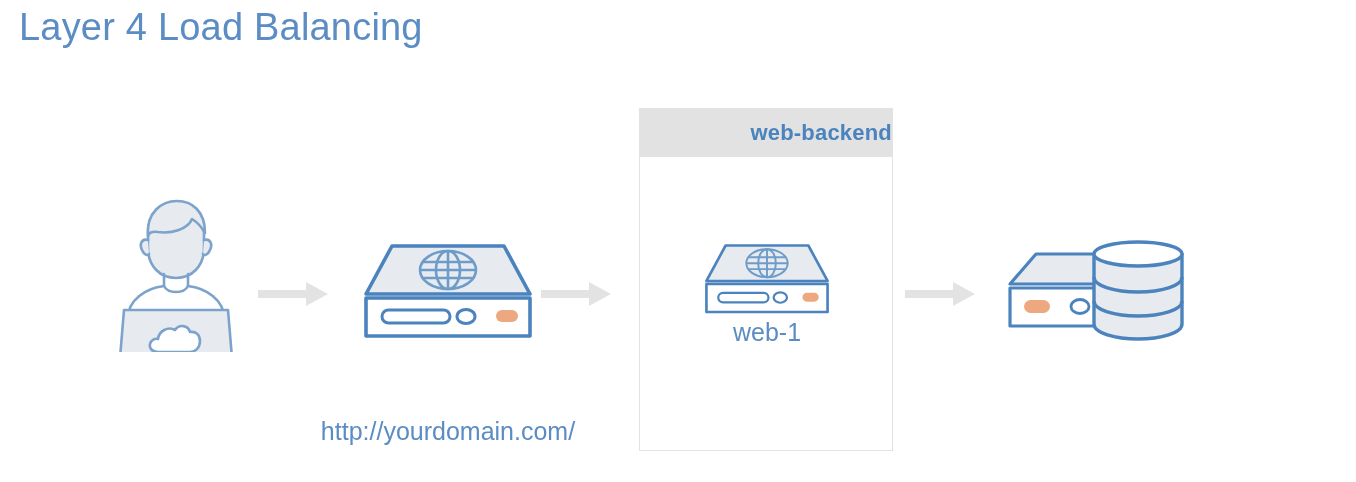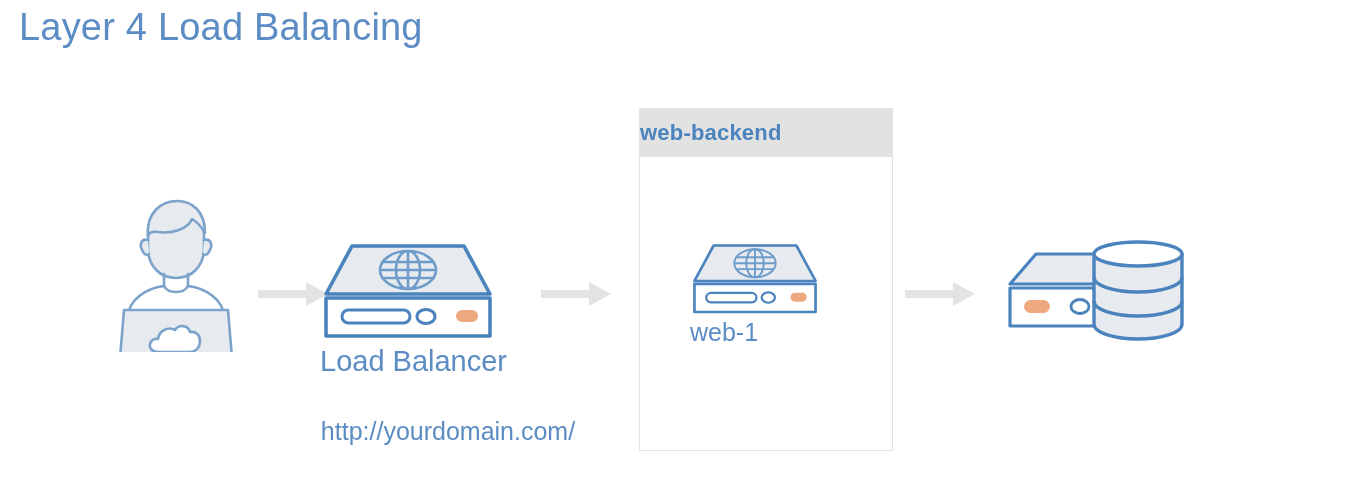--- a/index.html
+++ b/index.html
@@ -20,21 +20,21 @@
     left: 19px;
     top: 6px;
     font-size: 38px;
     font-weight: 400;
     color: #5b8cc4;
     letter-spacing: 0.2px;
     white-space: nowrap;
   }
   .node {
     position: absolute;
-    text-align: left;
+    text-align: center;
   }
   .node-label {
     font-size: 29px;
     color: #5b8cc4;
     font-weight: 400;
     margin-top: 2px;
     white-space: nowrap;
     line-height: 1.1;
   }
   .node-sublabel {
@@ -70,21 +70,21 @@
     height: 343px;
     background: #ffffff;
     border: 1px solid #e3e3e3;
     box-sizing: border-box;
   }
   #backend-header {
     height: 48px;
     background: #e2e2e2;
     display: flex;
     align-items: center;
-    justify-content: flex-start;
+    justify-content: flex-end;
   }
   #backend-header-text {
     font-size: 22px;
     font-weight: bold;
     color: #4a83bd;
     letter-spacing: 0.2px;
   }
   #backend-body {
     position: relative;
     height: calc(100% - 48px);
@@ -154,21 +154,20 @@
         <rect x="6" y="58" width="164" height="38" fill="#ffffff"></rect>
 
         <rect x="22" y="70" width="68" height="13" rx="6.5" fill="#ffffff" stroke-width="3"></rect>
 
         <ellipse cx="106" cy="76.5" rx="9" ry="7" fill="#ffffff" stroke-width="3"></ellipse>
 
         <rect x="136" y="70" width="22" height="12" rx="6" fill="#eda87f" stroke="none"></rect>
       </g>
     </svg>
   </span>
-  <div class="node-label">Load Balancer</div>
 </div>
 <div id="lb-url" class="node-sublabel">http://yourdomain.com/</div>
 
 <span class="arrow" id="arrow-2">
   <svg width="72" height="28" viewBox="0 0 72 28" xmlns="http://www.w3.org/2000/svg">
     <path d="M0 10 L48 10 L48 2 L70 14 L48 26 L48 18 L0 18 Z" fill="#e3e3e3"></path>
   </svg>
 </span>
 
 <div id="backend-group">

